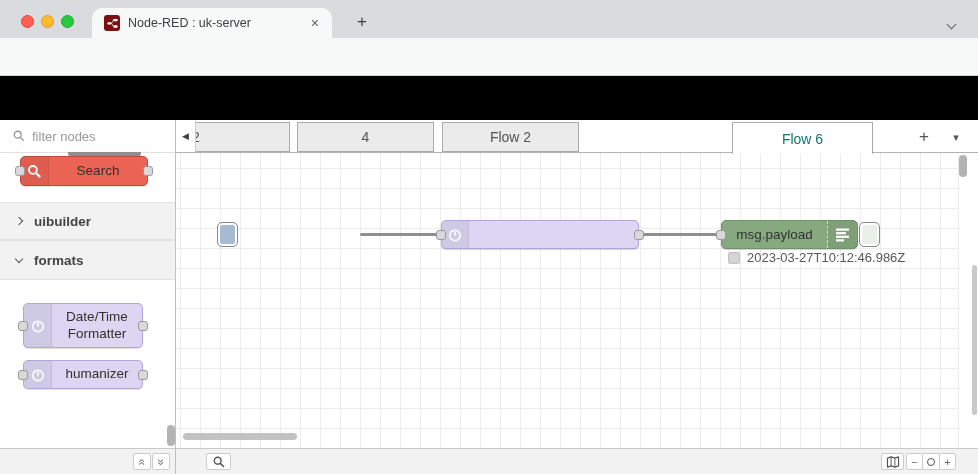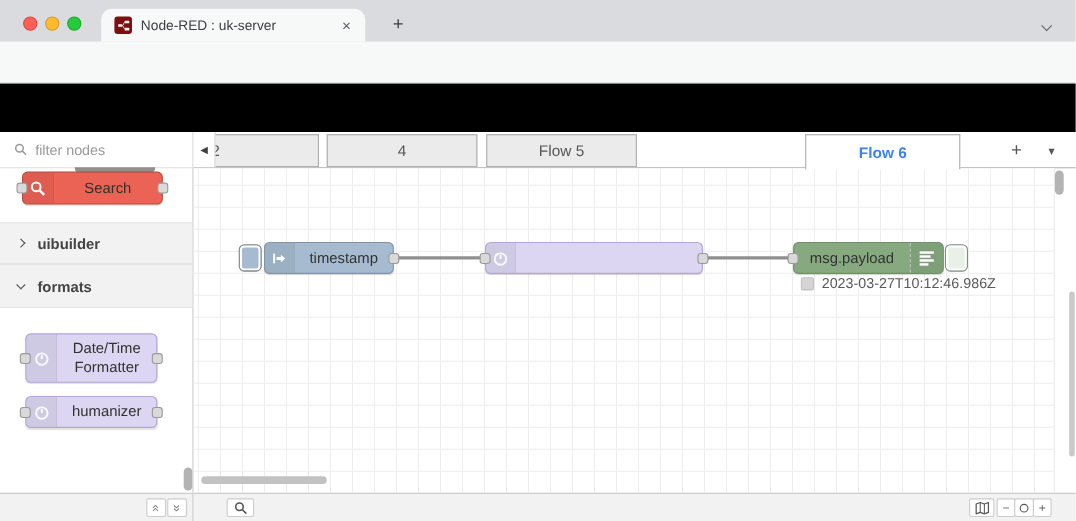--- a/index.html
+++ b/index.html
@@ -71,21 +71,21 @@
   .cat-fmt { top:120px; height:40px; }
   .cat-sh { top:288px; height:36px; }
   .pal-scroll { position:absolute; left:167px; top:305px; width:8px; height:21px; background:#b3b3b3; border-radius:4px; }
 
   
   .flowbar { position:absolute; left:176px; top:120px; width:802px; height:33px; background:#fff; border-bottom:1px solid #b3b3b3; }
   .fb-left { position:absolute; left:0; top:0; width:20px; height:32px; border-right:1px solid #ccc; display:flex; align-items:center; justify-content:center; font-size:9px; color:#3f3f3f; background:#fff; }
   .ftab { position:absolute; top:2px; height:30px; background:#ebebeb; border:1px solid #ababab; display:flex; align-items:center; justify-content:center; font-size:14px; color:#555; overflow:hidden; white-space:nowrap; }
   .ftab.partial { left:20px; width:94px; border-left:none; justify-content:flex-start; }
   .ftab.partial span { margin-left:-4px; }
-  .ftab.active { background:#fff; border-bottom:none; height:32px; font-weight:bold; color:#3b82f6; z-index:3; }
+  .ftab.active { background:#fff; border-bottom:none; height:32px; font-weight:normal; color:#0f766e; z-index:3; }
   .fb-plus { position:absolute; left:736px; top:5px; width:24px; height:24px; display:flex; align-items:center; justify-content:center; font-size:17px; color:#555; }
   .fb-caret { position:absolute; left:770px; top:5px; width:20px; height:24px; display:flex; align-items:center; justify-content:center; font-size:11px; color:#555; }
 
   
   .canvas { position:absolute; left:176px; top:153px; width:783px; height:295px; background:#fff;
     background-image:linear-gradient(to right,#ededed 1px,transparent 1px),linear-gradient(to bottom,#ededed 1px,transparent 1px);
     background-size:20px 20px; background-position:4px 15px; border-right:1px solid #ececec; }
   .fnode { position:absolute; height:29px; border-radius:5px; border:1px solid; display:flex; align-items:center; font-size:13.5px; color:#333; box-shadow:0 1px 1px rgba(0,0,0,0.18); z-index:2; }
   .fnode .nicon { height:100%; width:27px; background:rgba(0,0,0,0.055); border-right:1px solid rgba(0,0,0,0.07); border-radius:4px 0 0 4px; display:flex; align-items:center; justify-content:center; flex:none; }
   .fnode .nicon.right { border-right:none; border-left:1px dashed rgba(255,255,255,0.65); border-radius:0 4px 4px 0; width:30px; }
@@ -286,44 +286,34 @@
 
   <div class="flowbar">
     <span class="fb-left">◀</span>
     <div class="ftab partial">
         <span>2</span>
       </div>
     <div class="ftab" style="left:121px;width:137px">
         <span>4</span>
       </div>
     <div class="ftab" style="left:266px;width:137px">
-        <span>Flow 5</span>
+        <span>Flow 2</span>
       </div>
     <div class="ftab active" style="left:556px;width:141px">
         <span>Flow 6</span>
       </div>
     <span class="fb-plus">+</span>
     <span class="fb-caret">▾</span>
   </div>
 
   <div class="canvas">
     <div class="wire wire1"></div>
     <div class="wire wire2"></div>
 
     <div class="sqbtn inject-btn"></div>
-    <div class="fnode n-inject">
-      <span class="nicon">
-        <svg width="14" height="14" viewBox="0 0 16 16">
-          <rect x="1.5" y="3" width="2" height="10" fill="#fff"></rect>
-          <path d="M5 6.5 h4.5 V4 L14 8 L9.5 12 V9.5 H5 Z" fill="#fff"></path>
-        </svg>
-      </span>
-      <span class="nlabel">timestamp</span>
-      <span class="port out"></span>
-    </div>
 
     <div class="fnode n-fmt">
       <span class="port in"></span>
       <span class="nicon">
         <svg width="16" height="16" viewBox="0 0 16 16" opacity="0.9">
           <circle cx="8" cy="8.5" r="5.2" fill="none" stroke="#fff" stroke-width="1.7"></circle>
           <line x1="8" y1="8.5" x2="8" y2="4.8" stroke="#fff" stroke-width="1.7"></line>
           <path d="M3.2 4.2 L5.8 3 L4.6 6 Z" fill="#fff"></path>
         </svg>
       </span>

